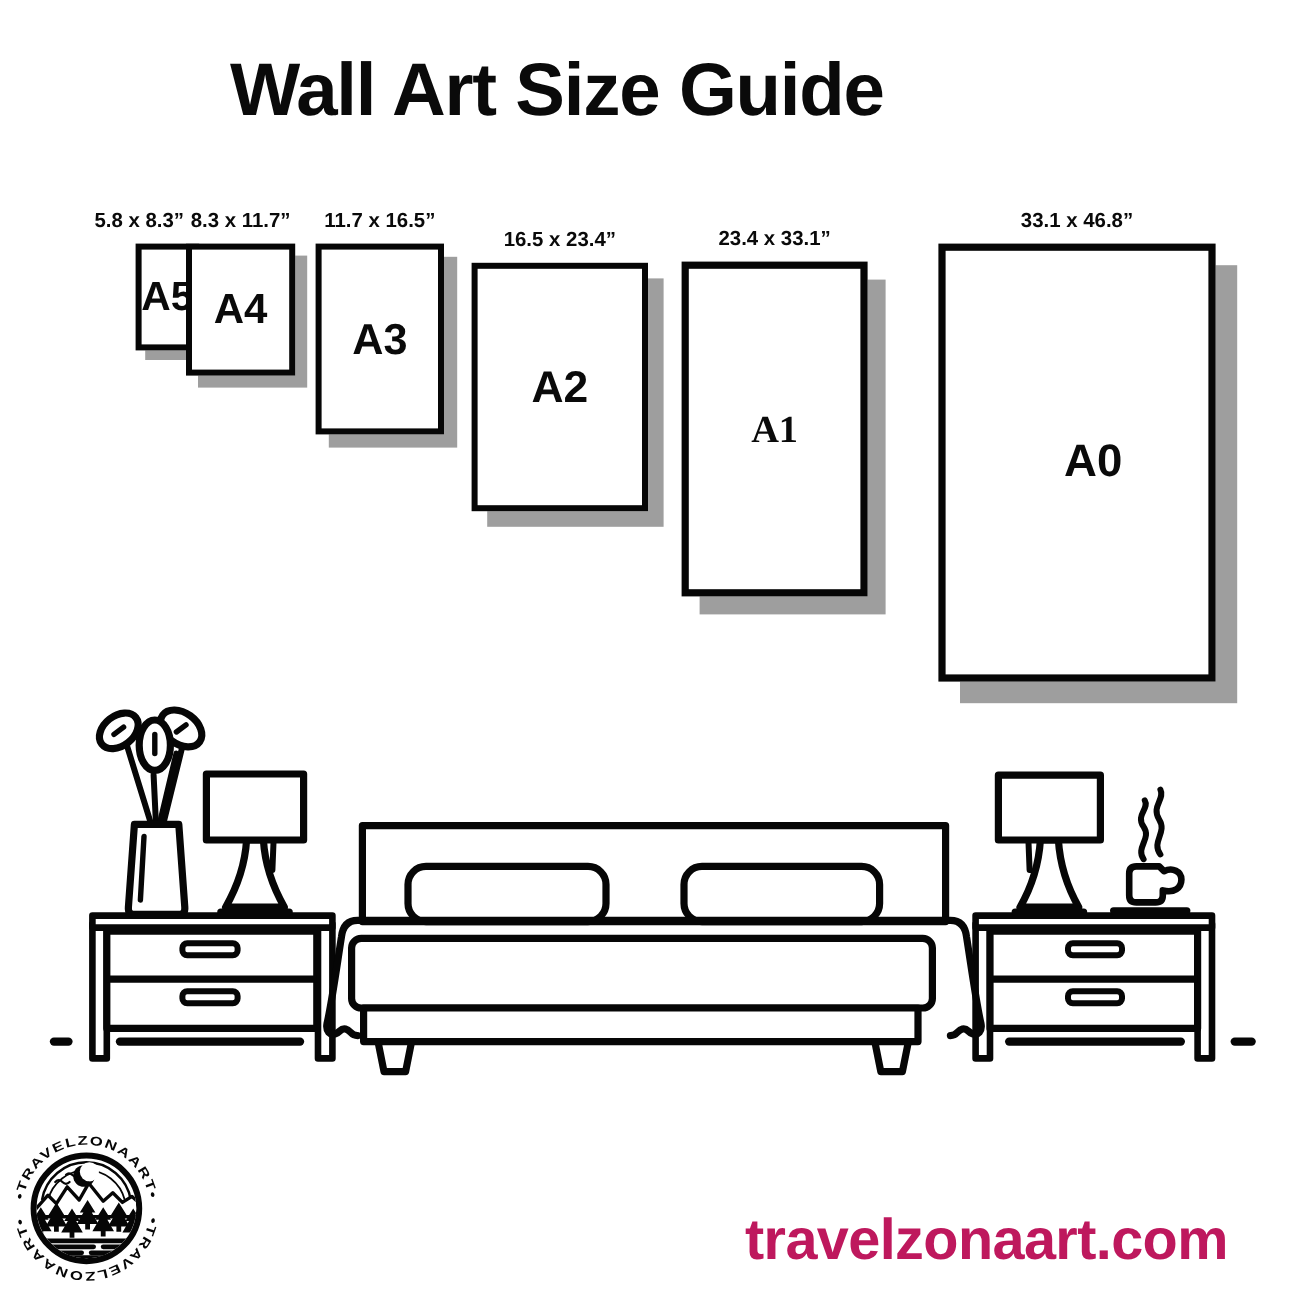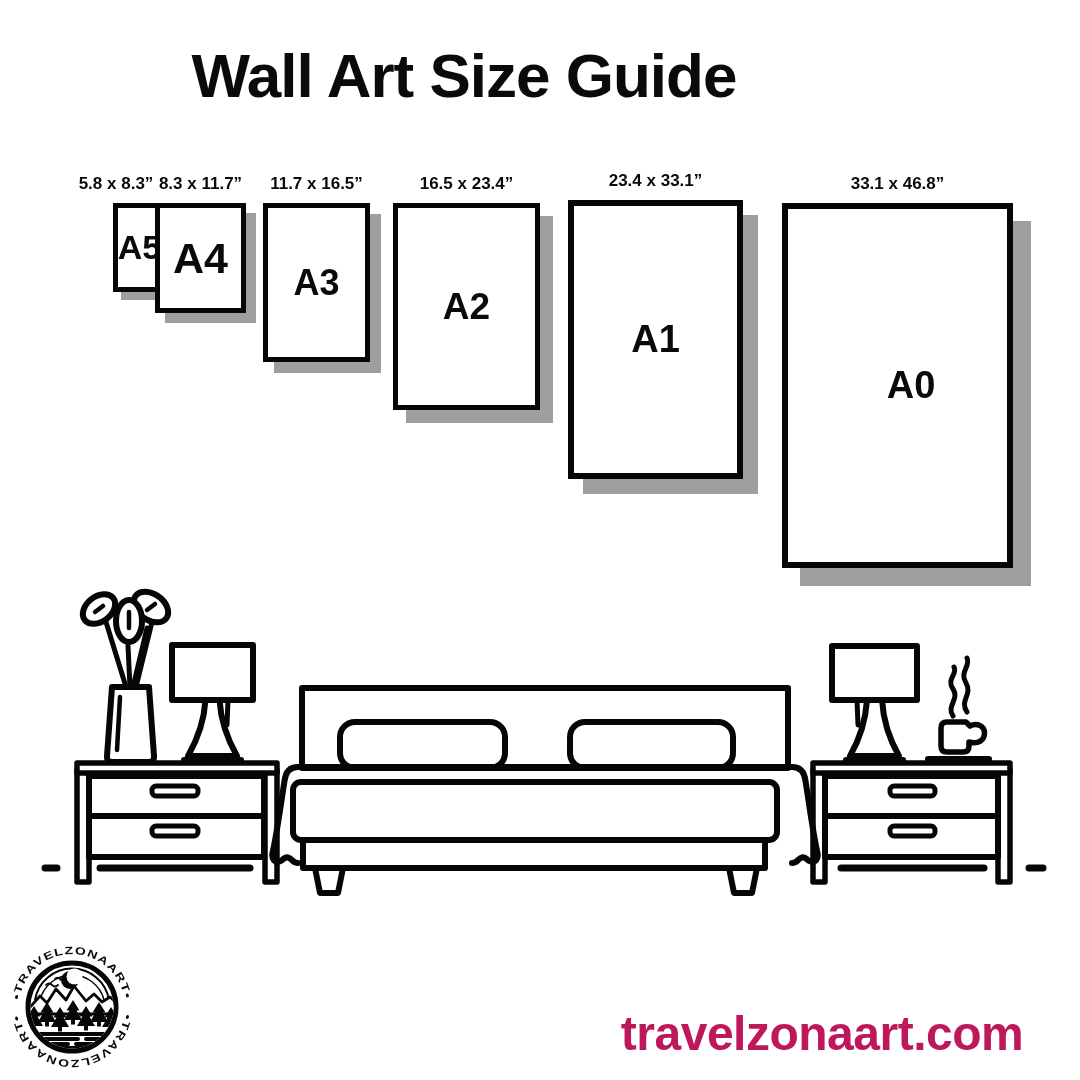--- a/index.html
+++ b/index.html
@@ -16,27 +16,27 @@
     position:absolute;bottom:100%;left:50%;transform:translateX(-50%);
     margin-bottom:9px;font-size:17px;font-weight:bold;white-space:nowrap;color:#0a0a0a;
   }
   .frame{
     position:absolute;left:0;top:0;right:0;bottom:0;background:#fff;border:5px solid #060606;
     display:flex;align-items:center;justify-content:center;font-weight:bold;color:#0a0a0a;
   }
   .f-a5{left:66px;top:203px;width:64px;height:89px;padding-left:36px;}
   .f-a5 .frame{box-shadow:8px 8px 0 #9e9e9e;font-size:34px;margin-left:47px;}
   .f-a4{left:155px;top:203px;width:91px;height:110px;}
-  .f-a4 .frame{box-shadow:10px 10px 0 #9e9e9e;font-size:43px;}
+  .f-a4 .frame{box-shadow:10px 10px 0 #9e9e9e;font-size:35px;}
   .f-a3{left:263px;top:203px;width:107px;height:159px;}
   .f-a3 .frame{box-shadow:11px 11px 0 #9e9e9e;font-size:36px;text-align:center;}
-  .f-a2{left:393px;top:203px;width:147px;height:207px;border-radius:22px;}
+  .f-a2{left:393px;top:219px;width:147px;height:207px;border-radius:22px;}
   .f-a2 .frame{box-shadow:13px 13px 0 #9e9e9e;font-size:37px;}
-  .f-a1{left:568px;top:200px;width:175px;height:279px;border-radius:19px;}
-  .f-a1 .frame{border-width:6px;box-shadow:15px 15px 0 #9e9e9e;font-size:38px;}
+  .f-a1{left:568px;top:218px;width:155px;height:279px;border-radius:19px;}
+  .f-a1 .frame{border-width:6px;box-shadow:15px 15px 0 #9e9e9e;font-size:32px;font-family:Liberation Serif, serif;}
   .f-a0{left:782px;top:203px;width:231px;height:365px;}
   .f-a0 .frame{border-width:6px;box-shadow:18px 18px 0 #9e9e9e;font-size:38px;padding-left:27px;}
   .scene-svg{position:absolute;left:0;top:0;}
   .website{
     position:absolute;left:600px;top:1006px;width:444px;text-align:center;
     font-size:48px;font-weight:800;letter-spacing:-0.5px;color:#be185d;white-space:nowrap;
   }
 </style>
 </head>
 <body>

